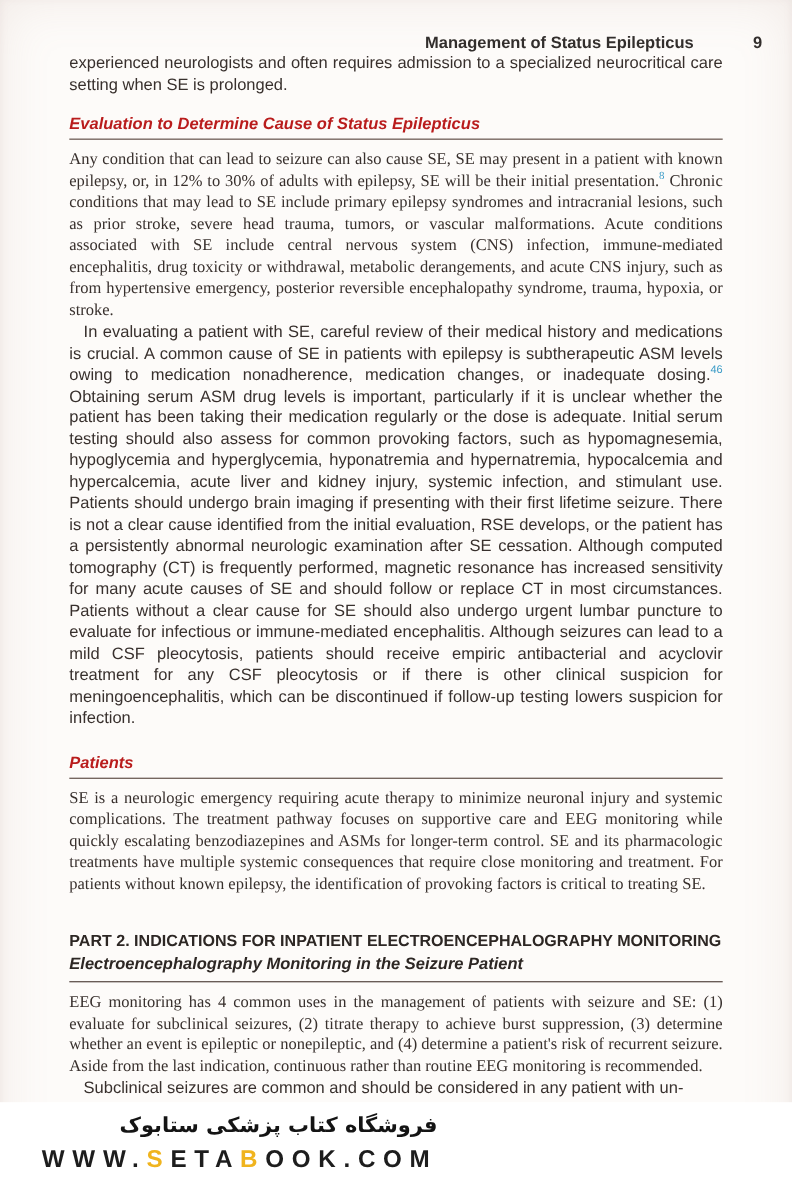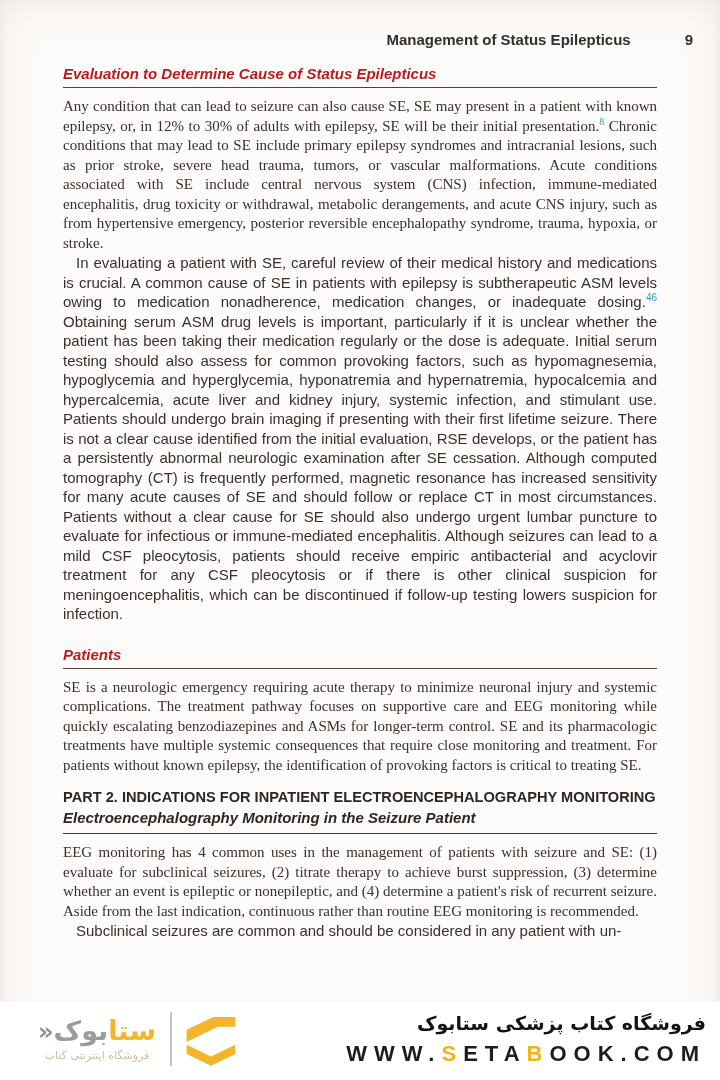--- a/index.html
+++ b/index.html
@@ -43,21 +43,21 @@
   }
   .after-heading{ margin-top:9px !important;font-family:Liberation Serif, serif; }
   .indent{ text-indent:13px; }
   .ref-sup{
     font-size:10px;
     vertical-align:super;
     line-height:0;
     color:#3a9bc7;
   }
   .summary-heading{ margin-top:21px; }
-  .part2-block{ margin-top:12px; border-bottom:1.8px solid #453530; padding-bottom:5px; }
+  .part2-block{ margin-top:32px; border-bottom:1.8px solid #453530; padding-bottom:5px; }
   .part2-caps{
     font-weight:bold;
     font-size:14.6px;
     color:#2d2724;
     line-height:20px;
     text-align:left !important;
   }
   .part2-italic{
     font-weight:bold;
     font-style:italic;
@@ -128,20 +128,21 @@
 
 <div class="page">
 
   <div class="running-head">
     <span>Management of Status Epilepticus</span>
     <span class="page-num">9</span>
   </div>
 
   <div class="content">
 
+    <p class="intro">experienced neurologists and often requires admission to a specialized neurocritical care setting when SE is prolonged.</p>
 
     <h2 class="sec-heading">Evaluation to Determine Cause of Status Epilepticus</h2>
 
     <p class="after-heading"><span>Any condition that can lead to seizure can also cause SE, SE may present in a patient with known epilepsy, or, in 12% to 30% of adults with epilepsy, SE will be their initial presentation.</span><span class="ref-sup">8</span><span> Chronic conditions that may lead to SE include primary epilepsy syndromes and intracranial lesions, such as prior stroke, severe head trauma, tumors, or vascular malformations. Acute conditions associated with SE include central nervous system (CNS) infection, immune-mediated encephalitis, drug toxicity or withdrawal, metabolic derangements, and acute CNS injury, such as from hypertensive emergency, posterior reversible encephalopathy syndrome, trauma, hypoxia, or stroke.</span></p>
 
     <p class="indent"><span>In evaluating a patient with SE, careful review of their medical history and medications is crucial. A common cause of SE in patients with epilepsy is subtherapeutic ASM levels owing to medication nonadherence, medication changes, or inadequate dosing.</span><span class="ref-sup">46</span><span> Obtaining serum ASM drug levels is important, particularly if it is unclear whether the patient has been taking their medication regularly or the dose is adequate. Initial serum testing should also assess for common provoking factors, such as hypomagnesemia, hypoglycemia and hyperglycemia, hyponatremia and hypernatremia, hypocalcemia and hypercalcemia, acute liver and kidney injury, systemic infection, and stimulant use. Patients should undergo brain imaging if presenting with their first lifetime seizure. There is not a clear cause identified from the initial evaluation, RSE develops, or the patient has a persistently abnormal neurologic examination after SE cessation. Although computed tomography (CT) is frequently performed, magnetic resonance has increased sensitivity for many acute causes of SE and should follow or replace CT in most circumstances. Patients without a clear cause for SE should also undergo urgent lumbar puncture to evaluate for infectious or immune-mediated encephalitis. Although seizures can lead to a mild CSF pleocytosis, patients should receive empiric antibacterial and acyclovir treatment for any CSF pleocytosis or if there is other clinical suspicion for meningoencephalitis, which can be discontinued if follow-up testing lowers suspicion for infection.</span></p>
 
     <h2 class="sec-heading summary-heading">Patients</h2>
 
     <p class="after-heading">SE is a neurologic emergency requiring acute therapy to minimize neuronal injury and systemic complications. The treatment pathway focuses on supportive care and EEG monitoring while quickly escalating benzodiazepines and ASMs for longer-term control. SE and its pharmacologic treatments have multiple systemic consequences that require close monitoring and treatment. For patients without known epilepsy, the identification of provoking factors is critical to treating SE.</p>
@@ -152,31 +153,20 @@
     </div>
 
     <p class="after-heading">EEG monitoring has 4 common uses in the management of patients with seizure and SE: (1) evaluate for subclinical seizures, (2) titrate therapy to achieve burst suppression, (3) determine whether an event is epileptic or nonepileptic, and (4) determine a patient's risk of recurrent seizure. Aside from the last indication, continuous rather than routine EEG monitoring is recommended.</p>
 
     <p class="indent">Subclinical seizures are common and should be considered in any patient with un-</p>
 
   </div>
 
   <div class="footer">
 
-    <div class="logo-group">
-      <div class="wordmark">
-        <div class="wordmark-line"><span class="wm-yellow">ستا</span><span class="wm-gray">بوک</span><span class="wm-guillemet">«</span></div>
-        <div class="wordmark-sub">فروشگاه اینترنتی کتاب</div>
-      </div>
-      <div class="logo-divider"></div>
-      <svg class="emblem" width="58" height="54" viewBox="0 0 100 92" aria-hidden="true">
-        <polygon points="8,30 54,8 92,8 92,25 62,25 8,51" fill="#f2b52b"></polygon>
-        <polygon points="8,56 50,76 92,56 92,72 50,92 8,72" fill="#f2b52b"></polygon>
-      </svg>
-    </div>
 
     <div class="site-group">
       <div class="site-fa">فروشگاه کتاب پزشکی ستابوک</div>
       <div class="site-url"><span>WWW.</span><span class="url-accent">S</span><span>ETA</span><span class="url-accent">B</span><span>OOK.COM</span></div>
     </div>
 
   </div>
 
 </div>
 

